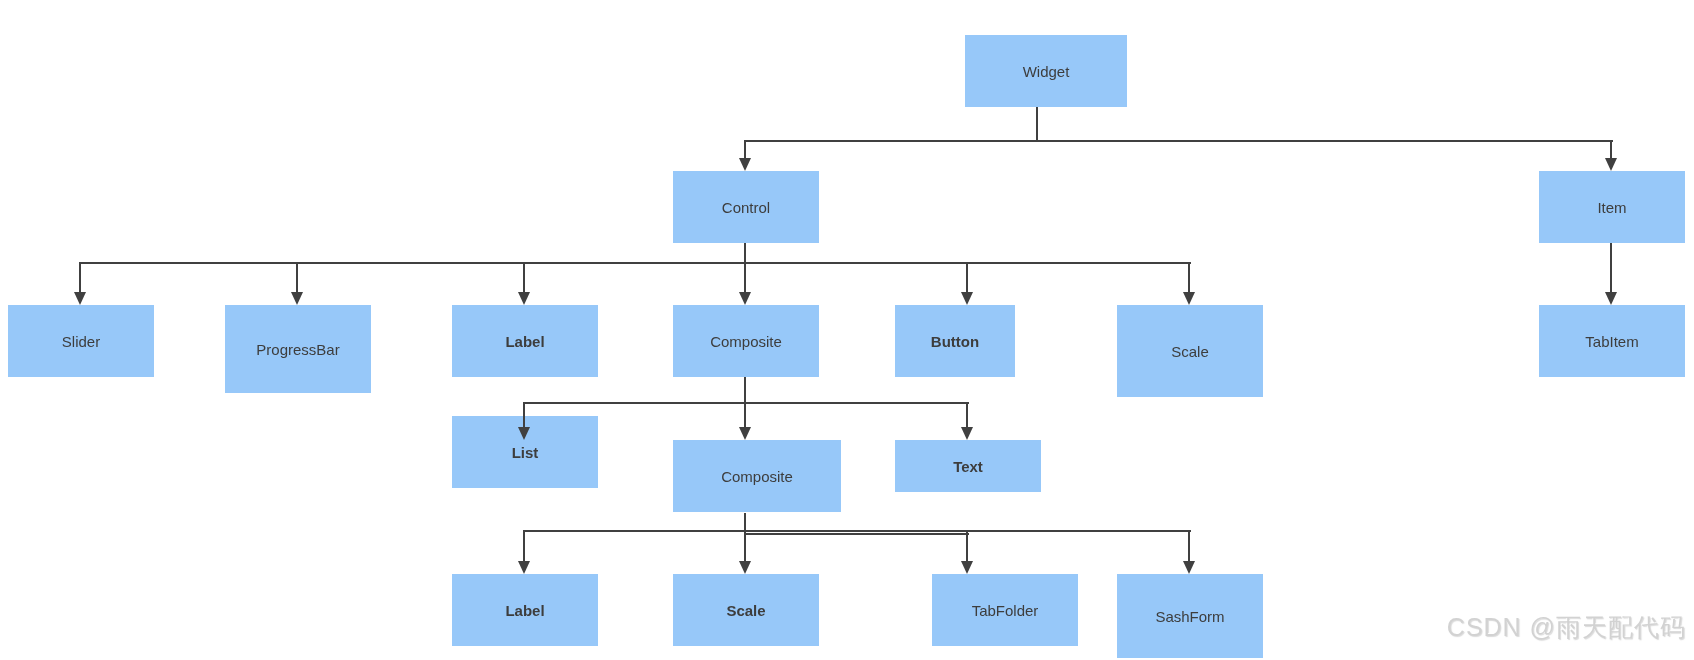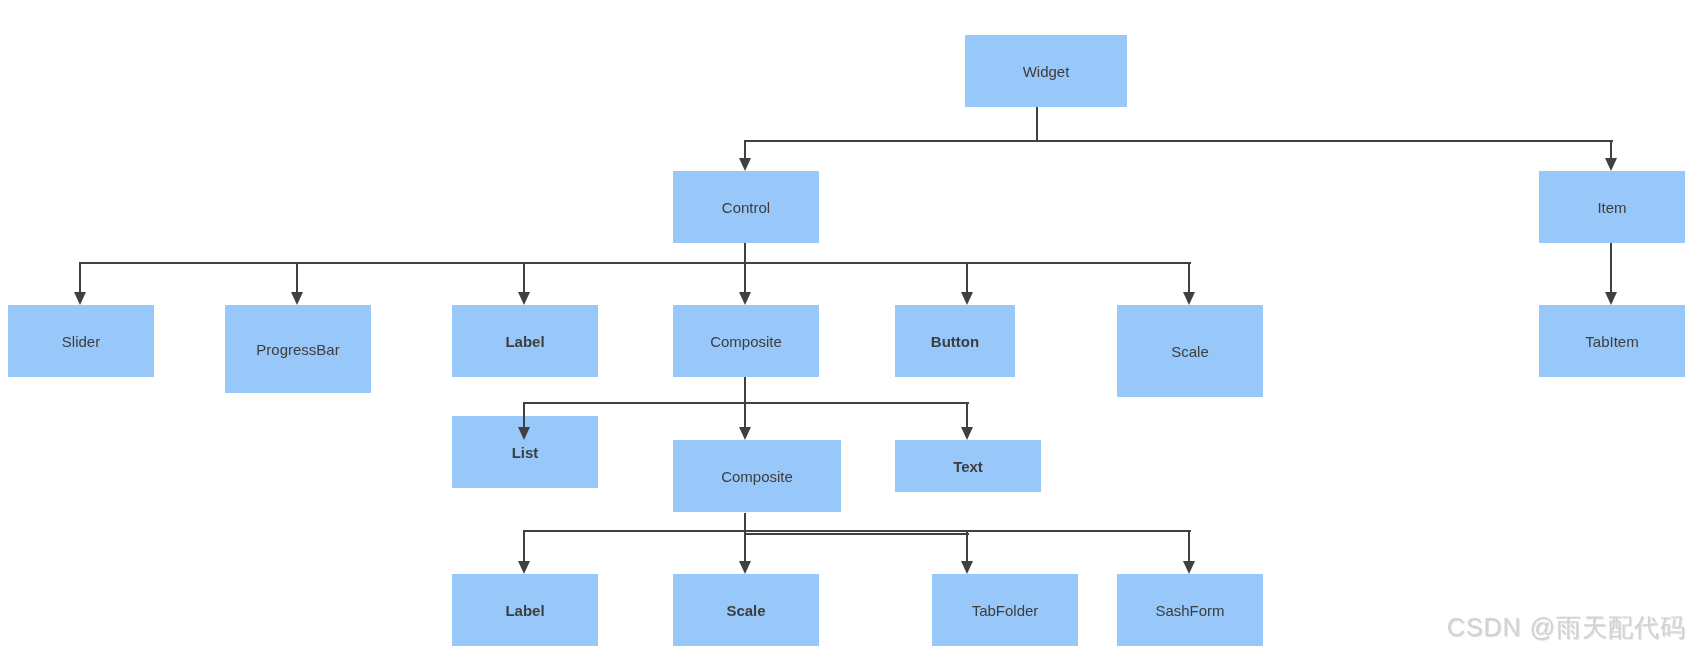--- a/index.html
+++ b/index.html
@@ -52,21 +52,21 @@
       <div class="node" style="left: 673px; top: 305px; width: 146px; height: 72px;">Composite</div>
       <div class="node bold" style="left: 895px; top: 305px; width: 120px; height: 72px;">Button</div>
       <div class="node" style="left: 1117px; top: 305px; width: 146px; height: 92px;">Scale</div>
       <div class="node" style="left: 1539px; top: 305px; width: 146px; height: 72px;">TabItem</div>
       <div class="node bold" style="left: 452px; top: 416px; width: 146px; height: 72px;">List</div>
       <div class="node" style="left: 673px; top: 440px; width: 168px; height: 72px;">Composite</div>
       <div class="node bold" style="left: 895px; top: 440px; width: 146px; height: 52px;">Text</div>
       <div class="node bold" style="left: 452px; top: 574px; width: 146px; height: 72px;">Label</div>
       <div class="node bold" style="left: 673px; top: 574px; width: 146px; height: 72px;">Scale</div>
       <div class="node" style="left: 895px; top: 574px; width: 146px; height: 72px; margin-left: 37px;">TabFolder</div>
-      <div class="node" style="left: 1117px; top: 574px; width: 146px; height: 72px;">SashForm</div>
+      <div class="node" style="left: 1117px; top: 574px; width: 146px; height: 84px;">SashForm</div>
     </div>
   <div id="connector-layer">
       <div class="cline" style="left: 1036px; top: 107px; width: 2px; height: 35px;"></div>
       <div class="cline" style="left: 744px; top: 140px; width: 869px; height: 2px;"></div>
       <div class="cline" style="left: 744px; top: 141px; width: 2px; height: 19px;"></div>
       <div class="arrow" style="left: 739px; top: 158px;"></div>
       <div class="cline" style="left: 1610px; top: 141px; width: 2px; height: 19px;"></div>
       <div class="arrow" style="left: 1605px; top: 158px;"></div>
       <div class="cline" style="left: 744px; top: 243px; width: 2px; height: 21px;"></div>
       <div class="cline" style="left: 79px; top: 262px; width: 1112px; height: 2px;"></div>

